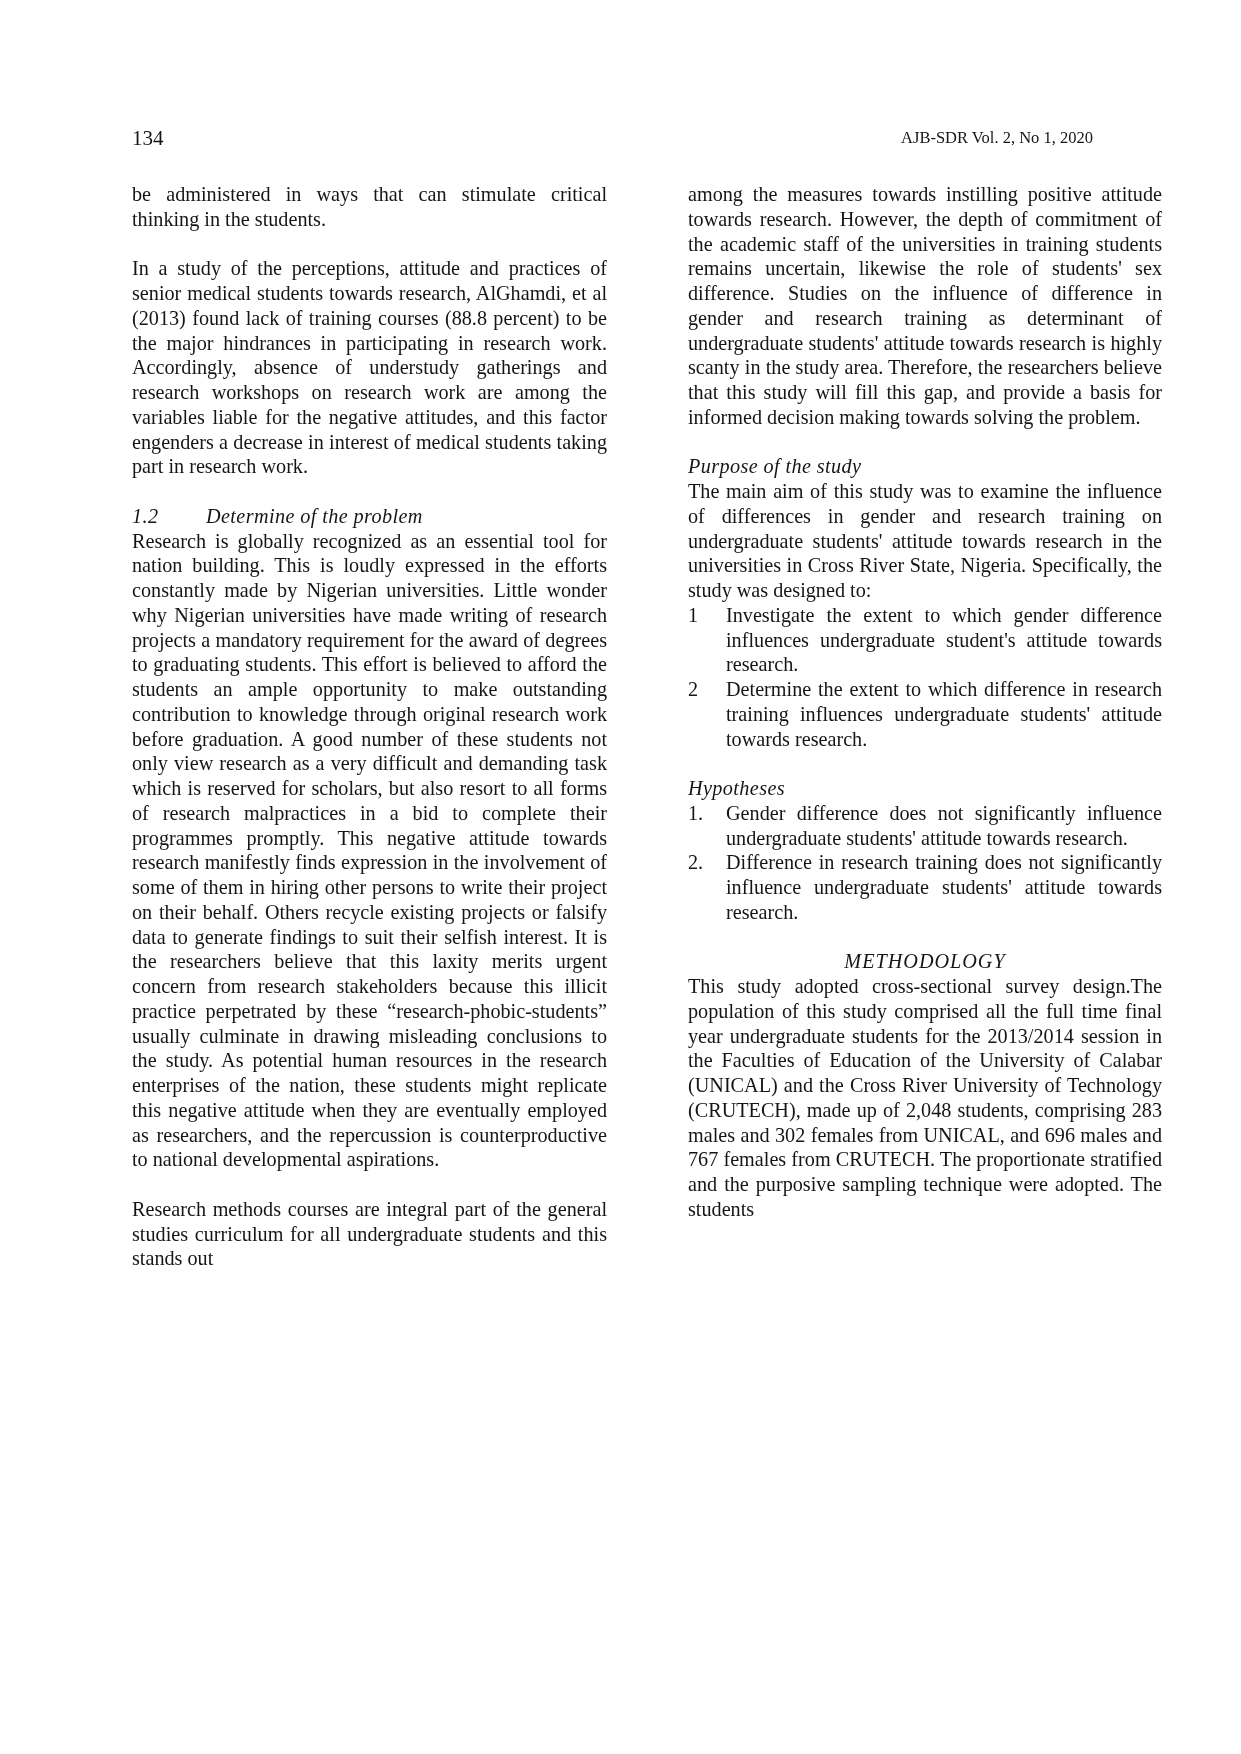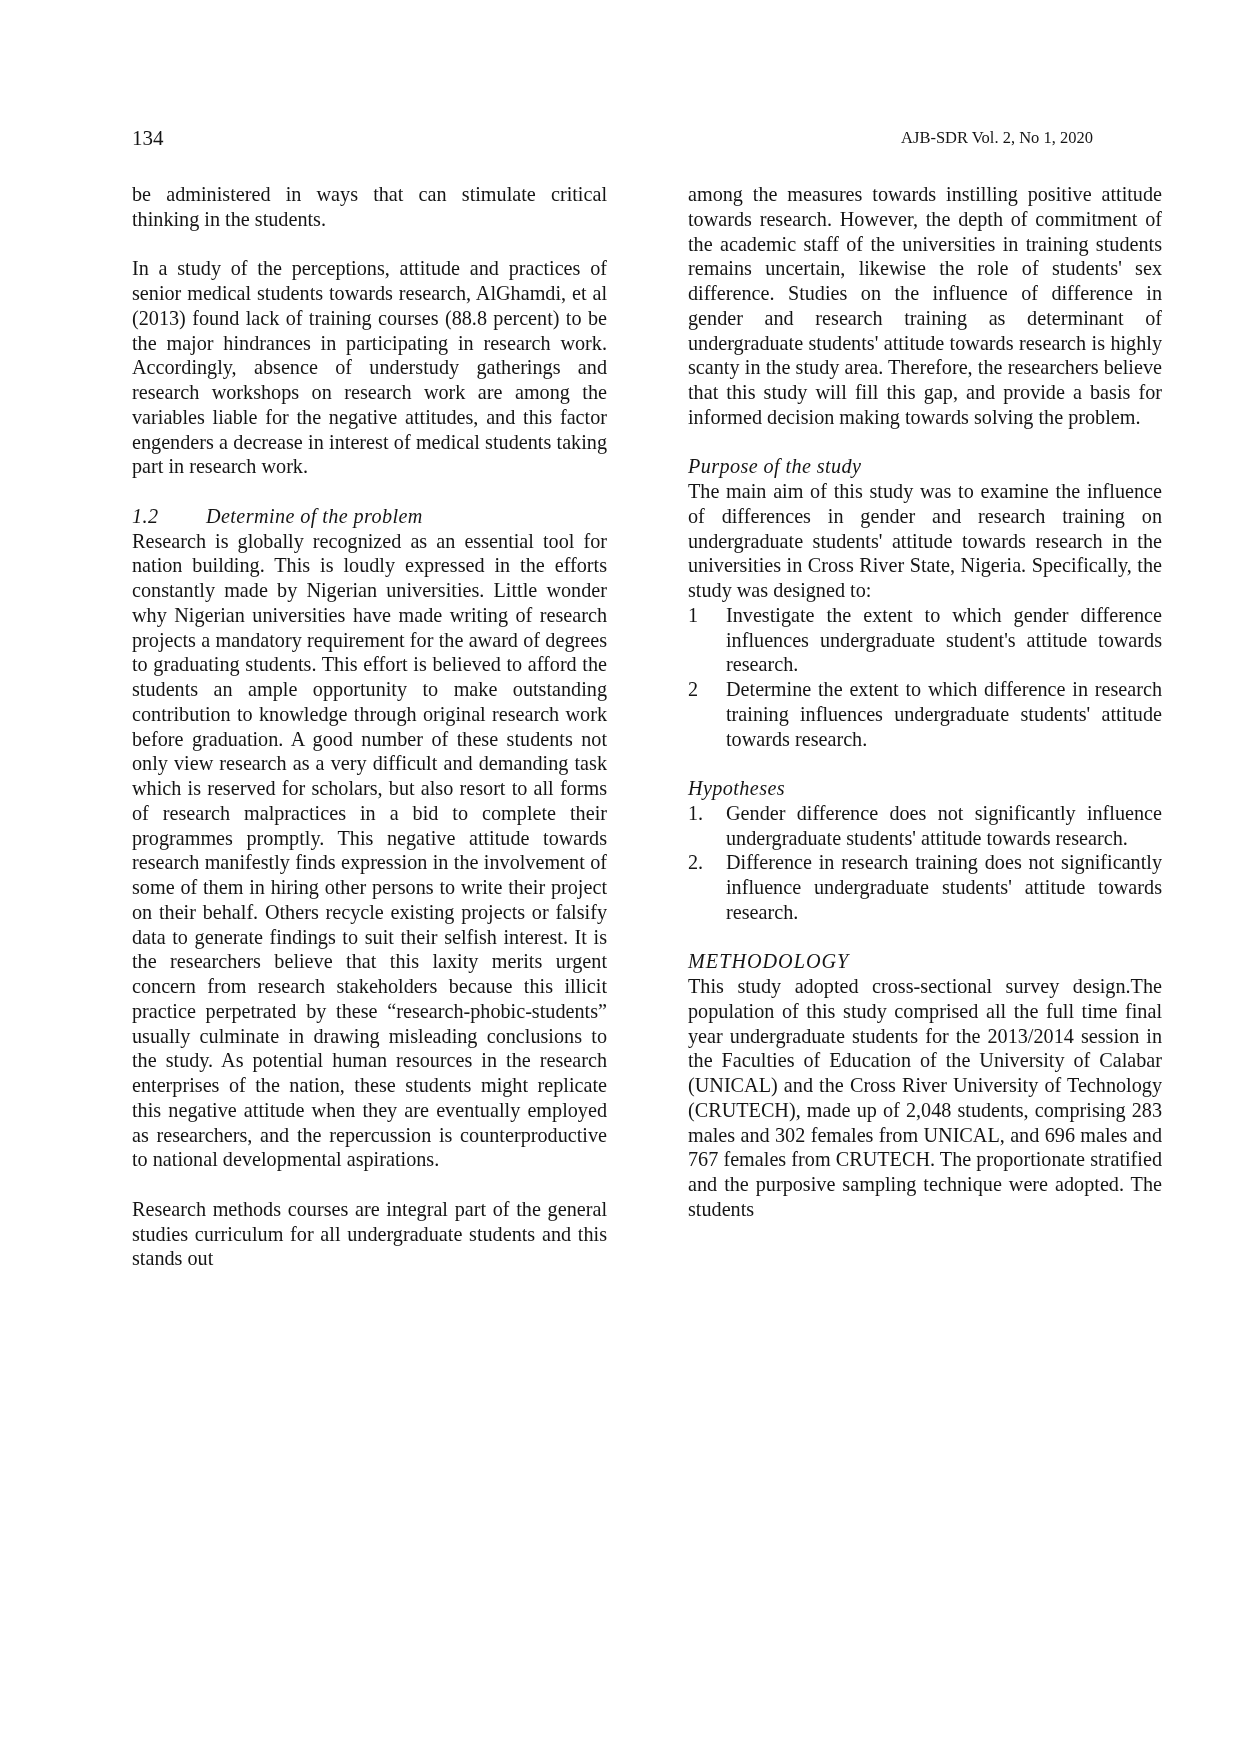--- a/index.html
+++ b/index.html
@@ -21,21 +21,21 @@
   .col-left { left: 132px; width: 475px; }
   .col-right { left: 660px; width: 474px; margin-left: 28px; }
   p { margin: 0; }
   .gap { height: 24.75px; }
   .heading { margin: 0; font-weight: normal; font-size: 20.2px; letter-spacing: 0.4px; text-align: left; font-style: italic; }
   .sec-num { display: inline-block; width: 74px; }
   .list { margin: 0; padding: 0; list-style: none; }
   .list li { display: flex; }
   .list .marker { flex: 0 0 38px; text-align: left; }
   .list .item-text { flex: 1; text-align: justify; }
-  .caps { letter-spacing: 1px; }
+  .caps { letter-spacing: 1px; text-align: center; }
 </style>
 </head>
 <body>
 
 <div class="running-head">
   <span class="page-num">134</span>
   <span class="journal-ref">AJB-SDR Vol. 2, No 1, 2020</span>
 </div>
 
 <div class="col col-left">

